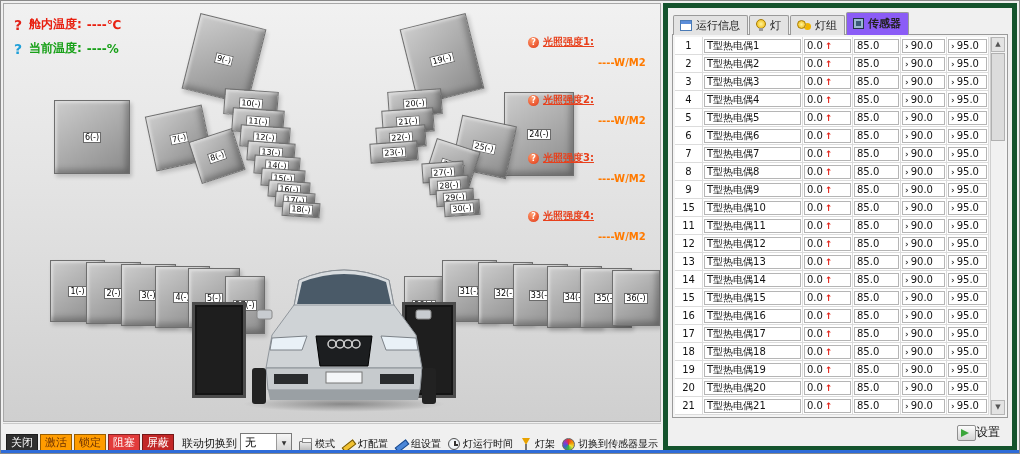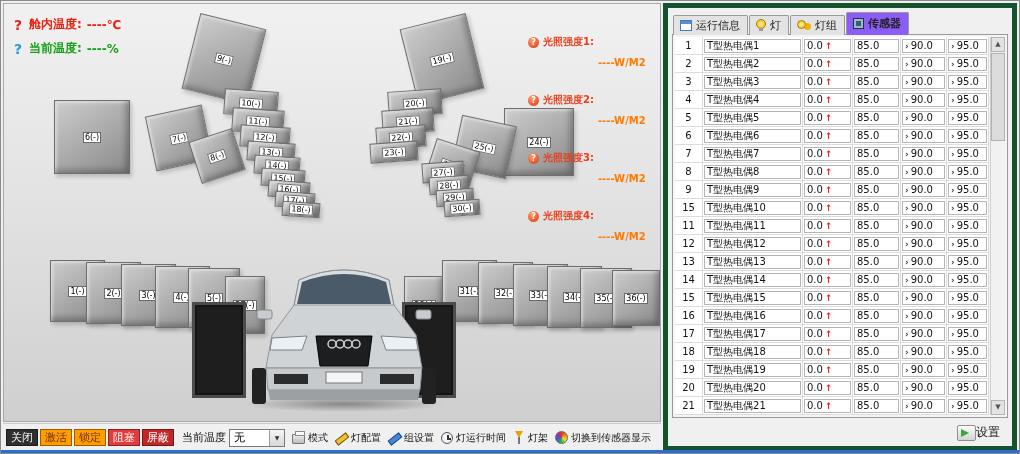--- a/index.html
+++ b/index.html
@@ -13,41 +13,41 @@
 
   .env-readings{position:absolute;left:8px;top:12px;z-index:9;}
   .env-row{display:flex;align-items:center;gap:5px;font-size:12px;font-weight:bold;margin-bottom:7px;}
   .q-icon{font-size:14px;font-weight:bold;width:12px;text-align:center;}
 
   .light-readings{position:absolute;left:524px;top:12px;z-index:9;}
   .light-row{display:flex;align-items:center;gap:4px;font-size:10px;font-weight:bold;margin-bottom:6px;}
   .light-icon{width:11px;height:11px;border-radius:50%;flex:0 0 11px;
       background:radial-gradient(circle at 35% 30%,#ff9a6a,#e03514);
       display:inline-flex;align-items:center;justify-content:center;color:#fff;font-size:8px;}
-  .light-label{color:#e8401c;}
+  .light-label{color:#e8401c;text-decoration:underline;}
   .light-value{color:#ff7a00;margin-top:41px;}
 
   .total-output{position:absolute;left:296px;top:204px;z-index:8;padding:2px 9px;
       border:1px solid #8d8d8d;background:linear-gradient(#d2d2d2,#b2b2b2);
       color:#ff6a00;font-weight:bold;font-size:12px;white-space:nowrap;}
 
   .lamp{position:absolute;border:1px solid #6e6e6e;display:flex;align-items:center;justify-content:center;
       background:linear-gradient(145deg,#cdcdcd 0%,#a8a8a8 55%,#8a8a8a 100%);
       box-shadow:inset -3px -3px 6px rgba(0,0,0,.28),inset 2px 2px 3px rgba(255,255,255,.55),2px 3px 4px rgba(0,0,0,.18);}
   .lamp-label{background:#fff;border:1px solid #6a6a6a;font-size:8px;line-height:9px;padding:0 1px;color:#000;white-space:nowrap;}
 
   .lamp-rack{position:absolute;width:54px;height:96px;background:#1e1e1e;border:3px solid #4c4c4c;
       box-shadow:inset 0 0 0 2px #141414;z-index:2;}
   .car-wrap{position:absolute;left:240px;top:246px;z-index:3;}
   .car-shadow{position:absolute;left:238px;top:392px;width:204px;height:16px;z-index:2;
       background:radial-gradient(ellipse at center,rgba(0,0,0,.35),rgba(0,0,0,0) 70%);}
 
   
   .toolbar{position:absolute;left:0;right:0;bottom:0;height:28px;background:#f0f0f0;border-top:1px solid #c9c9c9;
-      display:flex;align-items:center;padding:0 3px;font-size:11px;overflow:hidden;white-space:nowrap;margin-top:20px;}
+      display:flex;align-items:flex-end;padding:0 3px;font-size:11px;overflow:hidden;white-space:nowrap;margin-top:20px;}
   .state-btn{height:17px;padding:0 4px;margin-right:2px;display:inline-flex;align-items:center;justify-content:center;
       font-size:11px;border:1px solid rgba(0,0,0,.4);cursor:default;}
   .linkage-label{margin:0 3px 0 6px;color:#111;}
   .combo{width:56px;height:18px;background:#fff;border:1px solid #7a7a7a;display:flex;align-items:center;
       position:relative;font-size:11px;padding-left:4px;}
   .combo-arrow{position:absolute;right:0;top:0;width:15px;height:100%;background:linear-gradient(#f6f6f6,#d7d7d7);
       border-left:1px solid #9a9a9a;display:flex;align-items:center;justify-content:center;font-size:6px;color:#333;}
   .action-btn{display:inline-flex;align-items:center;gap:3px;margin-left:7px;font-size:10px;color:#111;}
 
   
@@ -232,21 +232,21 @@
       </div>
       <div class="lamp" style="left: 378px; top: 105px; width: 52px; height: 24px; transform: rotate(-4deg);">
         <span class="lamp-label">21(-)</span>
       </div>
       <div class="lamp" style="left: 372px; top: 122px; width: 50px; height: 22px; transform: rotate(-4deg);">
         <span class="lamp-label">22(-)</span>
       </div>
       <div class="lamp" style="left: 366px; top: 138px; width: 48px; height: 20px; transform: rotate(-4deg);">
         <span class="lamp-label">23(-)</span>
       </div>
-      <div class="lamp" style="left: 500px; top: 104px; width: 70px; height: 68px; transform: rotate(0deg);">
+      <div class="lamp" style="left: 500px; top: 88px; width: 70px; height: 84px; transform: rotate(0deg);">
         <span class="lamp-label">24(-)</span>
       </div>
       <div class="lamp" style="left: 452px; top: 116px; width: 56px; height: 54px; transform: rotate(12deg);">
         <span class="lamp-label">25(-)</span>
       </div>
       <div class="lamp" style="left: 425px; top: 140px; width: 46px; height: 44px; transform: rotate(18deg);">
         <span class="lamp-label">26(-)</span>
       </div>
       <div class="lamp" style="left: 418px; top: 158px; width: 42px; height: 20px; transform: rotate(-4deg);">
         <span class="lamp-label">27(-)</span>
@@ -302,21 +302,21 @@
     </div>
 
   <div class="toolbar">
     <span style="display:inline-flex;align-items:center;">
         <span class="state-btn" style="background: rgb(47, 47, 47); color: rgb(255, 255, 255);">关闭</span>
         <span class="state-btn" style="background: rgb(255, 156, 0); color: rgb(107, 48, 0);">激活</span>
         <span class="state-btn" style="background: rgb(255, 156, 0); color: rgb(107, 48, 0);">锁定</span>
         <span class="state-btn" style="background: rgb(226, 59, 59); color: rgb(255, 255, 255);">阻塞</span>
         <span class="state-btn" style="background: rgb(194, 39, 39); color: rgb(255, 255, 255);">屏蔽</span>
       </span>
-    <span class="linkage-label">当前温度</span>
+    <span class="linkage-label">联动切换到</span>
     <span class="combo">
       <span>无</span>
       <span class="combo-arrow">▼</span>
     </span>
     <span style="display:inline-flex;align-items:center;">
         <span class="action-btn">
           <span class="icon-printer"></span>
           <span>模式</span>
         </span>
         <span class="action-btn">

